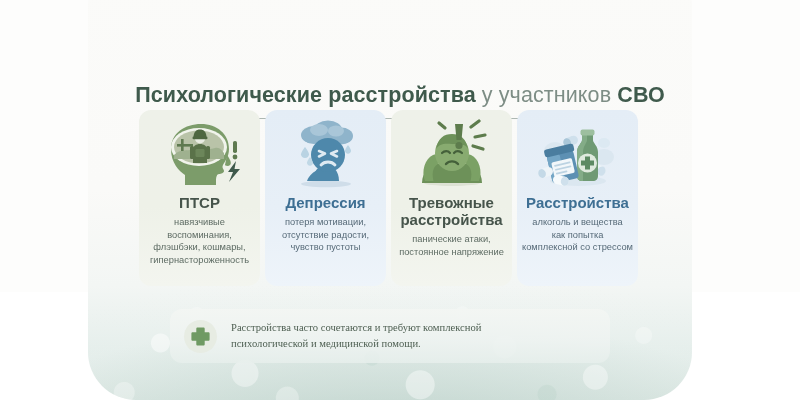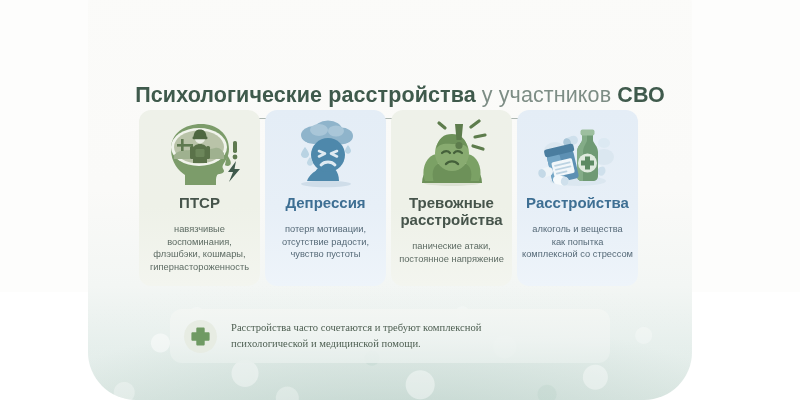--- a/index.html
+++ b/index.html
@@ -127,21 +127,21 @@
     font-weight: bold;
     line-height: 17px;
     text-align: center;
     margin-top: 2px;
     white-space: pre-line;
   }
   .card.green .card-title { color: #46544b; }
   .card.blue  .card-title { color: #3e6f93; }
 
   .card-desc {
-    margin-top: 12px;
+    margin-top: 5px;
     font-size: 9.3px;
     line-height: 12.6px;
     text-align: center;
     color: #5d6b63;
     white-space: pre-line;
   }
   .card.blue .card-desc { color: #566a78; }
 
   
   .note {

